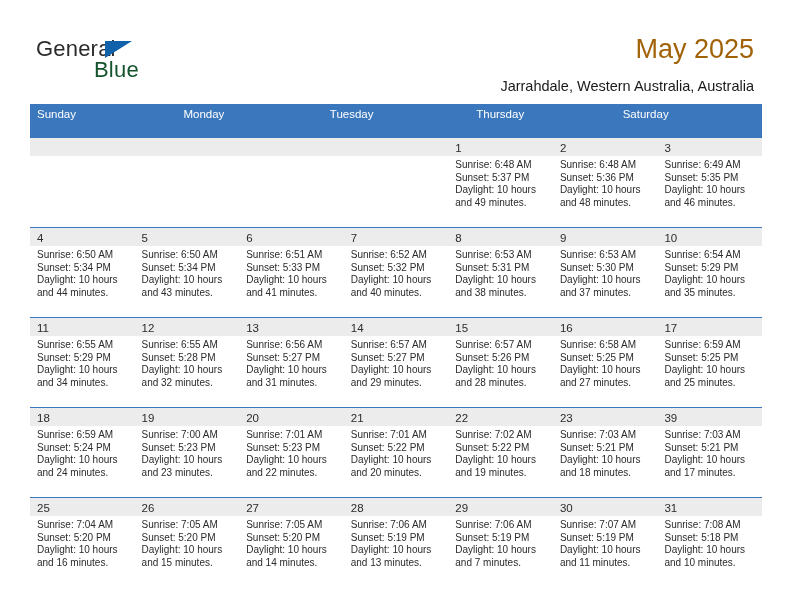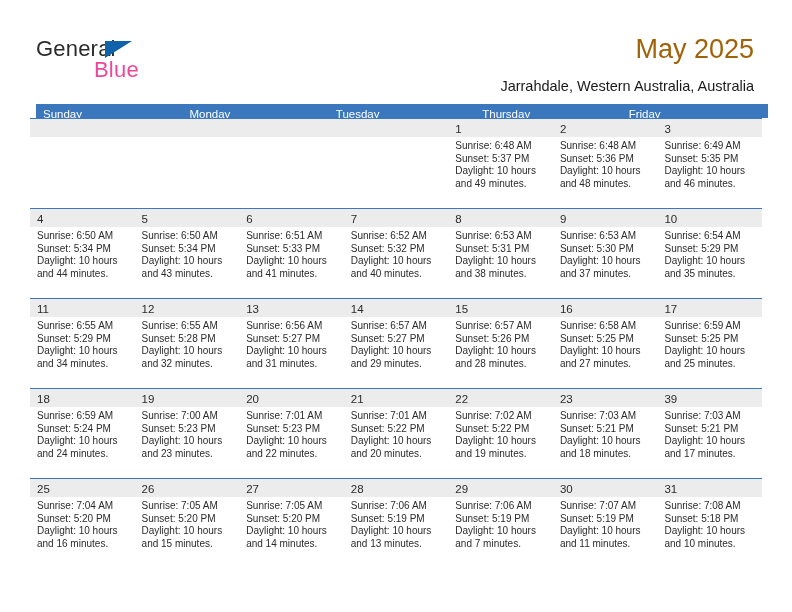--- a/index.html
+++ b/index.html
@@ -54,21 +54,21 @@
     height: 0;
     border-left: 27px solid #1062ab;
     border-bottom: 17px solid transparent;
   }
   .logo-blue {
     position: absolute;
     left: 58px;
     top: 21px;
     font-size: 22px;
     letter-spacing: 0.2px;
-    color: #ec4899;
+    color: #14532d;
     font-family: "Liberation Sans", sans-serif;
   }
   .title {
     position: absolute;
     right: 38px;
     top: 34px;
     font-size: 27px;
     color: #a16207;
     text-align: right;
     white-space: nowrap;
@@ -87,23 +87,22 @@
   
   .calendar {
     position: absolute;
     left: 30px;
     top: 104px;
     width: 732px;
   }
   .weekday-row {
     display: flex;
     width: 732px;
-    height: 14px;
+    height: 33px;
     background: #3b77bd;
-    margin-left: 6px;
   }
   .weekday {
     flex: 1 1 0;
     box-sizing: border-box;
     padding-left: 7px;
     font-size: 11.5px;
     line-height: 21px;
     color: #ffffff;
     overflow: hidden;
     white-space: nowrap;
@@ -166,21 +165,21 @@
     <div class="subtitle">Jarrahdale, Western Australia, Australia</div>
   </div>
 
   <div class="calendar">
 
     <div class="weekday-row">
       <div class="weekday">Sunday</div>
       <div class="weekday">Monday</div>
       <div class="weekday">Tuesday</div>
       <div class="weekday">Thursday</div>
-      <div class="weekday">Friday</div>
+      <div class="weekday">Saturday</div>
     </div>
 
     <div class="week-row">
       <div class="day-cell empty">
         <div class="day-num-strip"><span class="day-num"></span></div>
       </div>
       <div class="day-cell empty">
         <div class="day-num-strip"><span class="day-num"></span></div>
       </div>
       <div class="day-cell empty">

